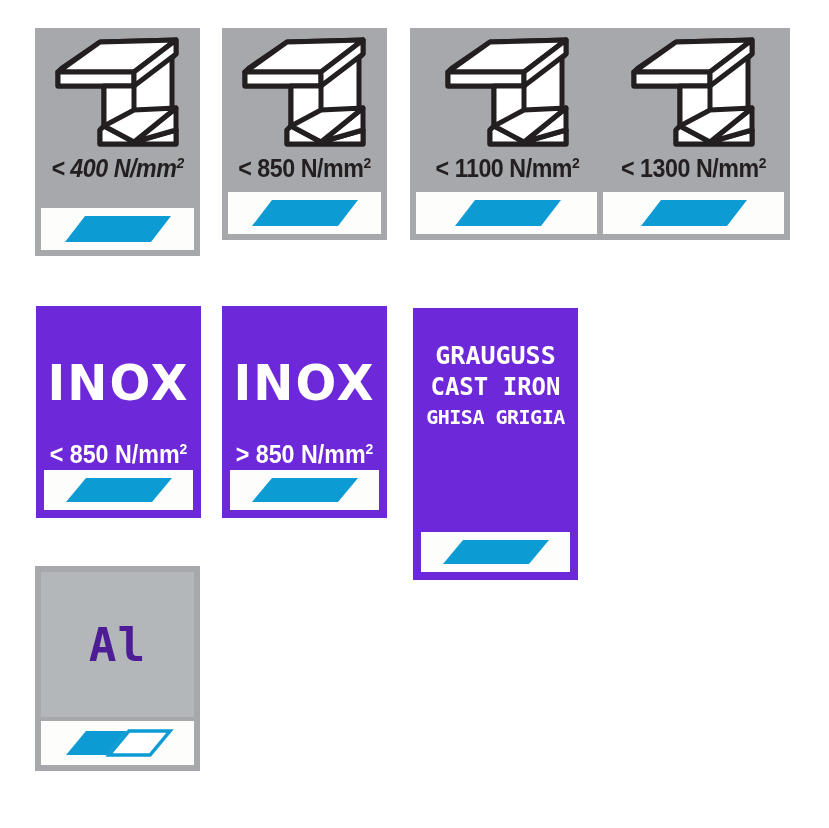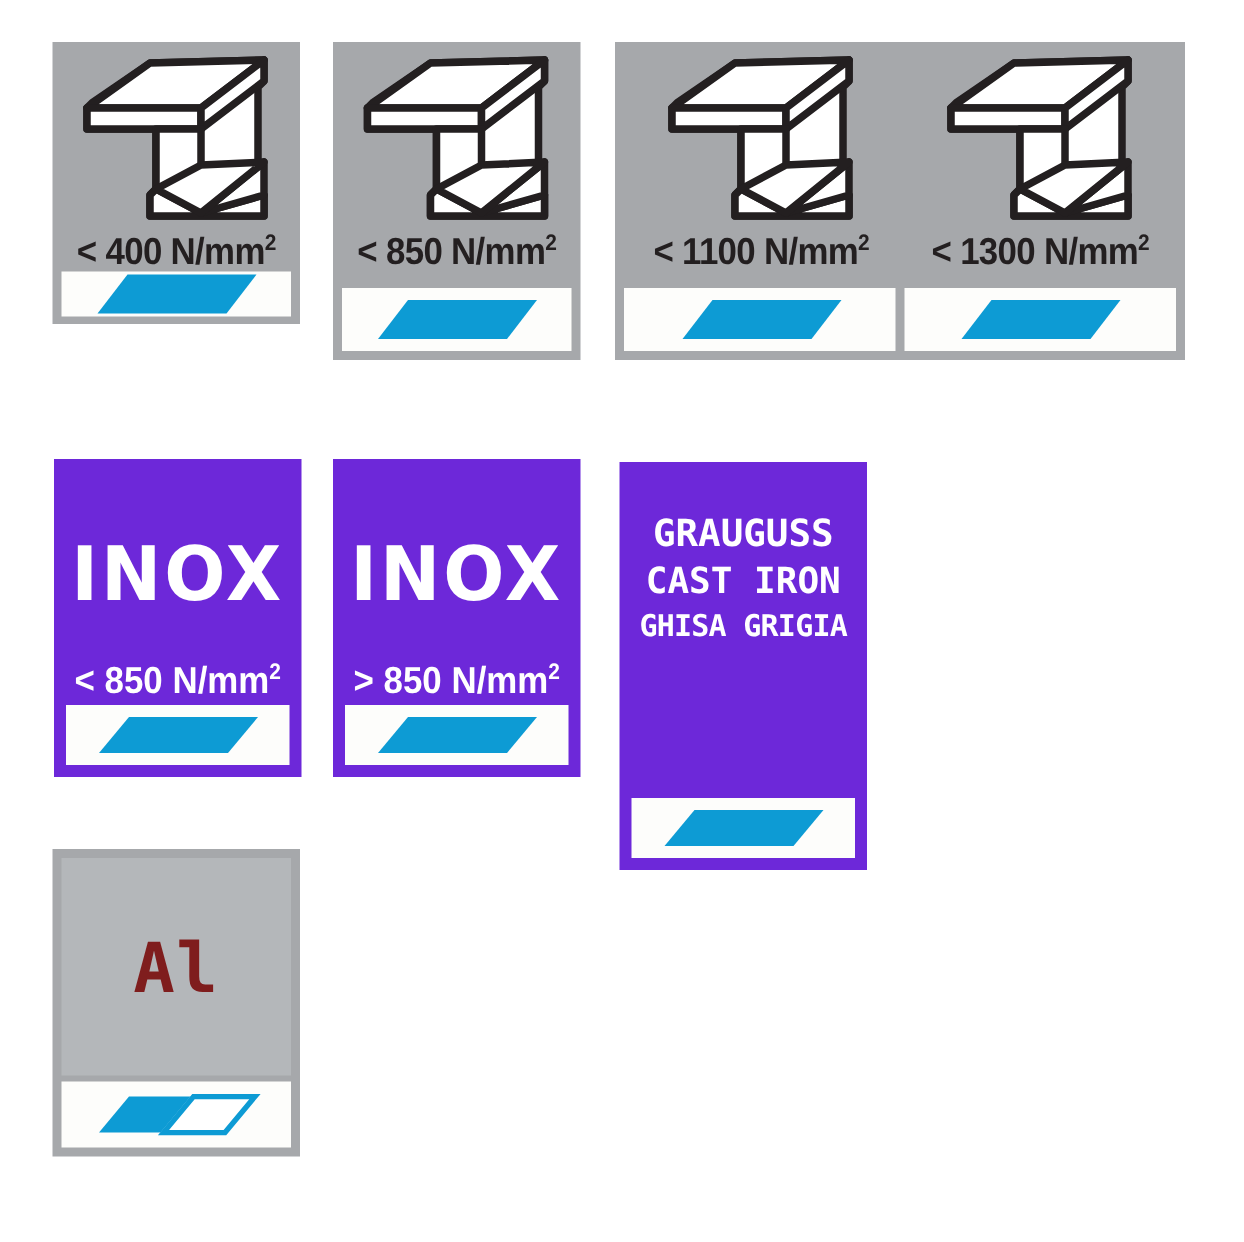--- a/index.html
+++ b/index.html
@@ -109,21 +109,21 @@
     padding: 6px;
   }
   .tile-al .inner {
     background: #b4b7ba;
     flex: 1 1 auto;
     display: flex;
     align-items: center;
     justify-content: center;
   }
   .tile-al .al-word {
-    color: #7f1d1d;
+    color: #4c1d95;
     font-family: "DejaVu Sans Mono", monospace;
     font-weight: 700;
     font-size: 46px;
     letter-spacing: 1px;
     line-height: 1;
   }
 
   
   .swatch {
     background: #fdfdfb;
@@ -141,21 +141,21 @@
   .beam-svg {
     display: block;
     margin: 0 auto;
   }
 </style>
 </head>
 <body>
 
 <div class="stage">
 
-  <div class="tile tile-beam" style="left:35px; top:28px; width:165px; height:188px;">
+  <div class="tile tile-beam" style="left:35px; top:28px; width:165px; height:228px;font-style:italic;">
     <div class="body">
       <svg class="beam-svg" width="140" height="118" viewBox="0 0 140 118">
         <g fill="#ffffff" stroke="#231f20" stroke-width="5" stroke-linejoin="round">
           <path d="M 52 8 L 128 6 L 128 20 L 124 24 L 124 92 L 128 96 L 128 110 L 52 110 L 52 96 L 56 92 L 56 52 L 10 52 L 10 38 L 14 34 L 52 8 Z"></path>
         </g>
         <g fill="#ffffff" stroke="#231f20" stroke-width="5" stroke-linejoin="round">
           <path d="M 10 38 L 86 38 L 128 6 L 52 8 Z"></path>
           <path d="M 10 38 L 86 38 L 86 52 L 10 52 Z"></path>
           <path d="M 86 38 L 128 6 L 128 20 L 86 52 Z"></path>
           <path d="M 56 52 L 86 52 L 86 108 L 56 92 Z"></path>

